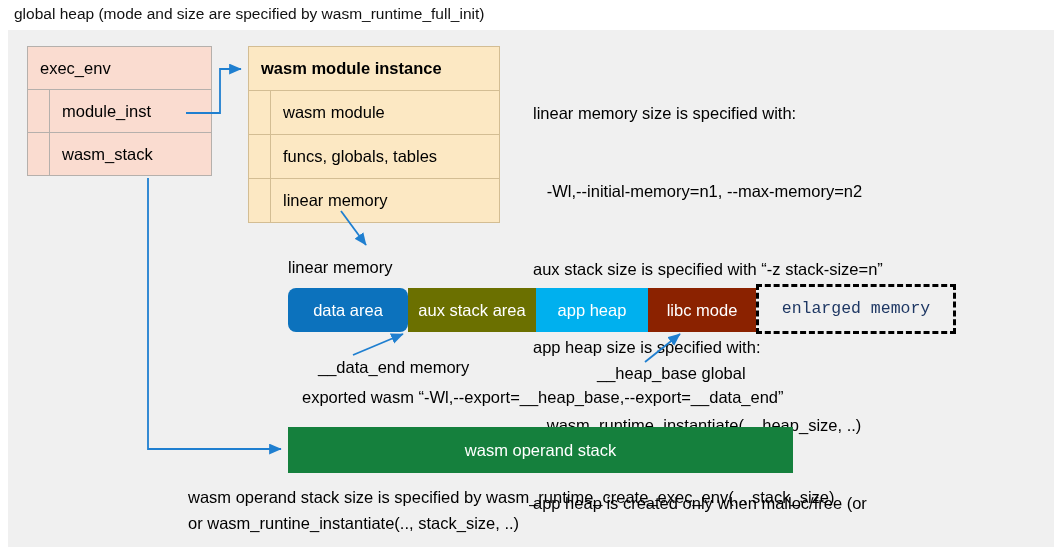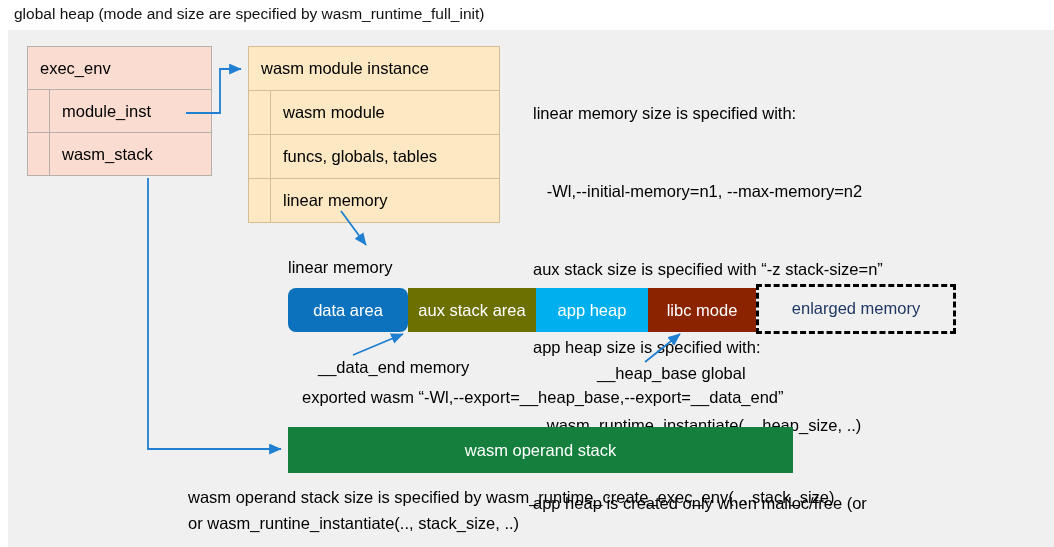--- a/index.html
+++ b/index.html
@@ -81,21 +81,21 @@
     left: 248px;
     top: 46px;
     width: 252px;
   }
   .wasm-mi .struct-row {
     background: #fce8c3;
     border: 1px solid #d3bd93;
     height: 45px;
     margin-top: -1px;
   }
-  .wasm-mi .struct-row:first-child { margin-top: 0; }
+  .wasm-mi .struct-row:first-child { margin-top: 0; font-weight: bold; }
   .wasm-mi .indent-cell {
     border-right: 1px solid #d3bd93;
   }
   
   .notes-block {
     position: absolute;
     left: 533px;
     top: 48px;
     font-size: 16.5px;
     line-height: 26px;
@@ -236,21 +236,21 @@
     
   </div>
 
   <div class="lm-caption">linear memory</div>
 
   <div class="mem-strip">
     <div class="mem-seg seg-data" style="width: 120px; background: rgb(12, 114, 189); border-radius: 8px;">data area</div>
     <div class="mem-seg seg-aux" style="width: 128px; background: rgb(107, 112, 0);">aux stack area</div>
     <div class="mem-seg seg-appheap" style="width: 112px; background: rgb(0, 176, 238);">app heap</div>
     <div class="mem-seg seg-libcheap" style="width: 108px; background: rgb(139, 34, 0);">libc mode</div>
-    <div class="mem-seg seg-enlarged" style="width: 200px; background: transparent;">enlarged memory</div>
+    <div class="mem-seg seg-enlarged" style="width: 200px; background: transparent; font-family: Liberation Mono, monospace;">enlarged memory</div>
   </div>
 
   <div class="ann ann-data-end">__data_end memory</div>
   <div class="ann ann-heap-base">__heap_base global</div>
   <div class="ann ann-exported">exported wasm “-Wl,--export=__heap_base,--export=__data_end”</div>
 
   <div class="operand-stack">wasm operand stack</div>
 
   <div class="bottom-note">
     <div>wasm operand stack size is specified by wasm_runtime_create_exec_env(.., stack_size)</div>

